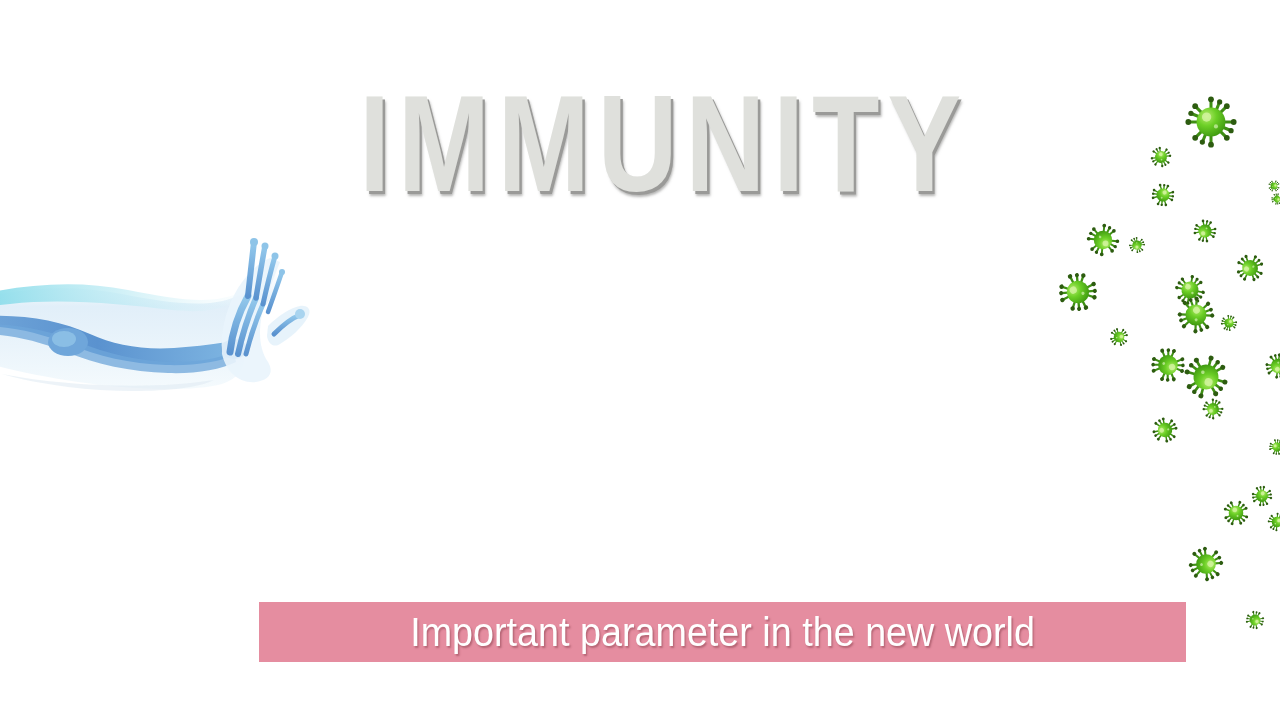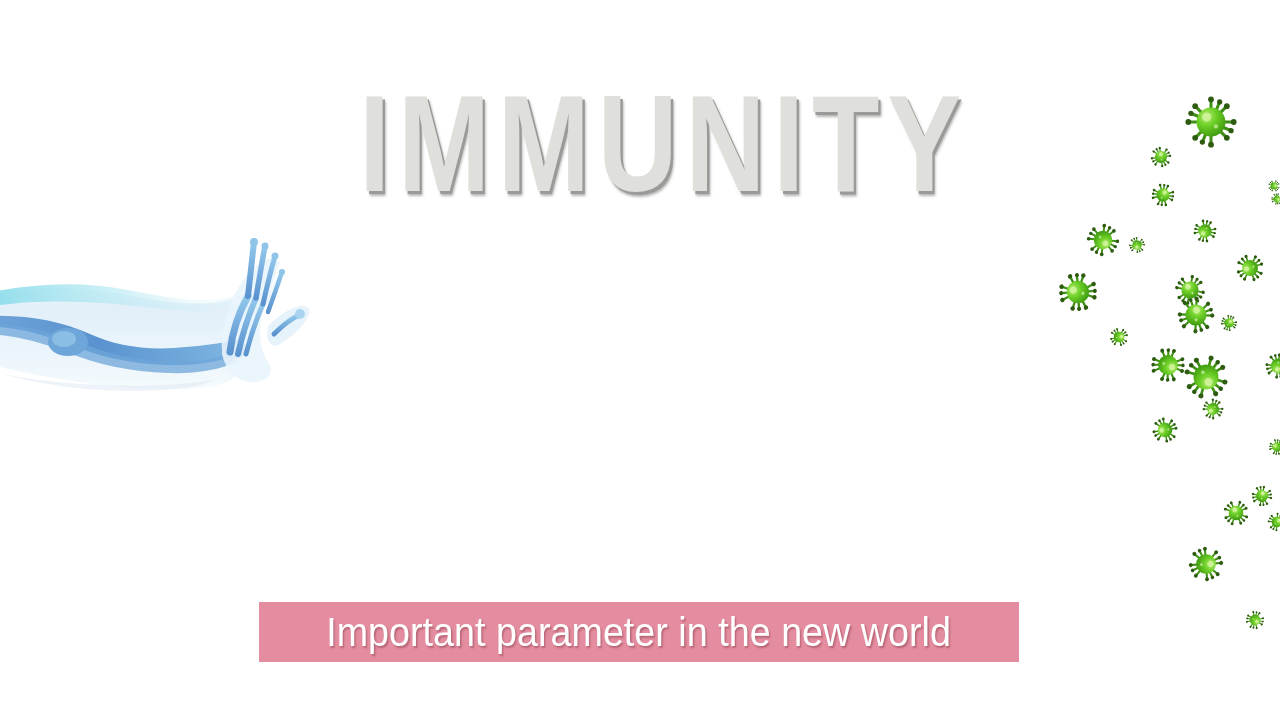--- a/index.html
+++ b/index.html
@@ -43,21 +43,21 @@
        4px 5px 3px rgba(120,120,118,0.55);
     white-space: nowrap;
     -webkit-font-smoothing: antialiased;
   }
 
   
   #subtitle-banner {
     position: absolute;
     left: 259px;
     top: 602px;
-    width: 760px;
+    width: 927px;
     height: 60px;
     background: #e58da0;
     display: flex;
     align-items: center;
     justify-content: center;
   }
   #subtitle-text {
     font-family: "Liberation Sans Narrow", "Liberation Sans", sans-serif;
     font-weight: 400;
     font-size: 41px;

